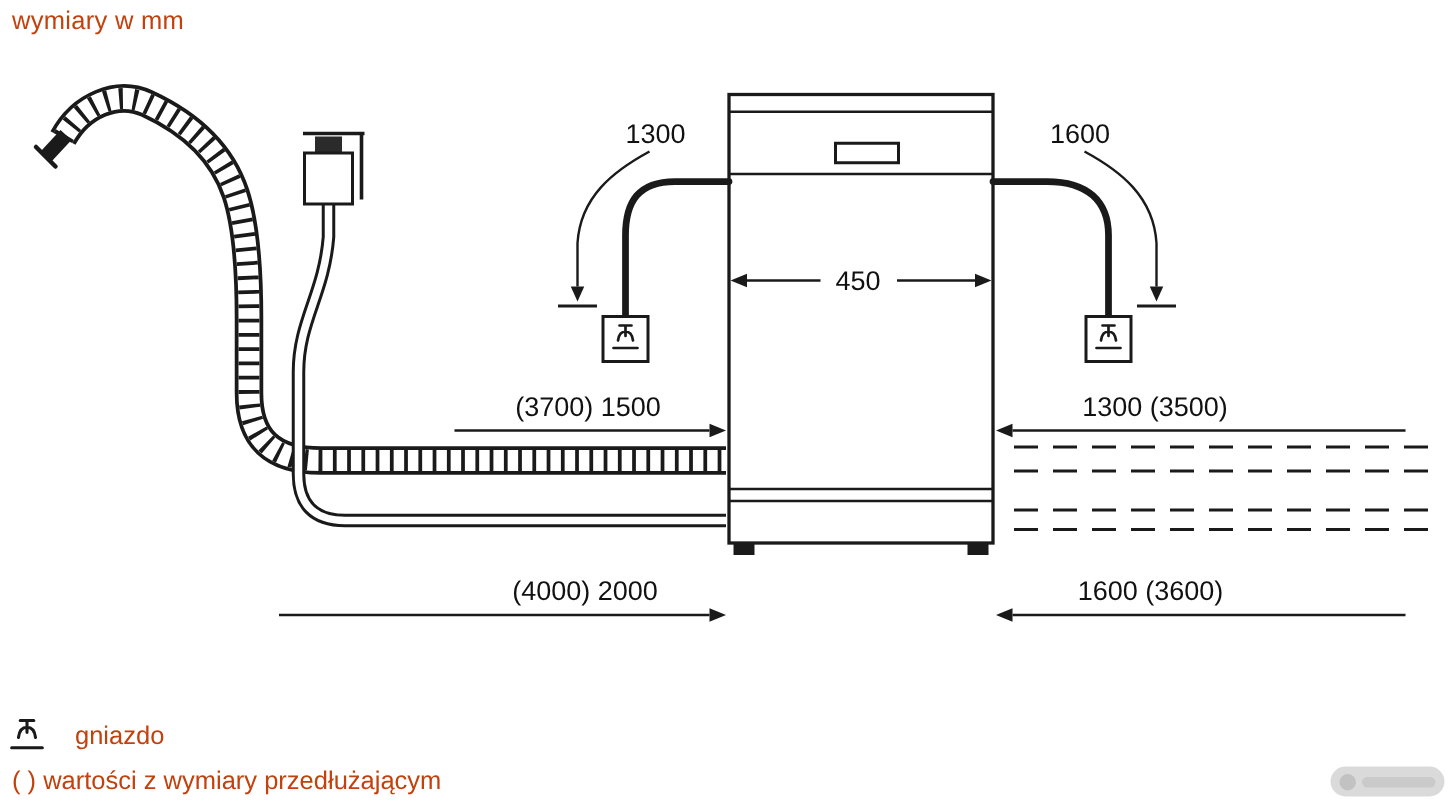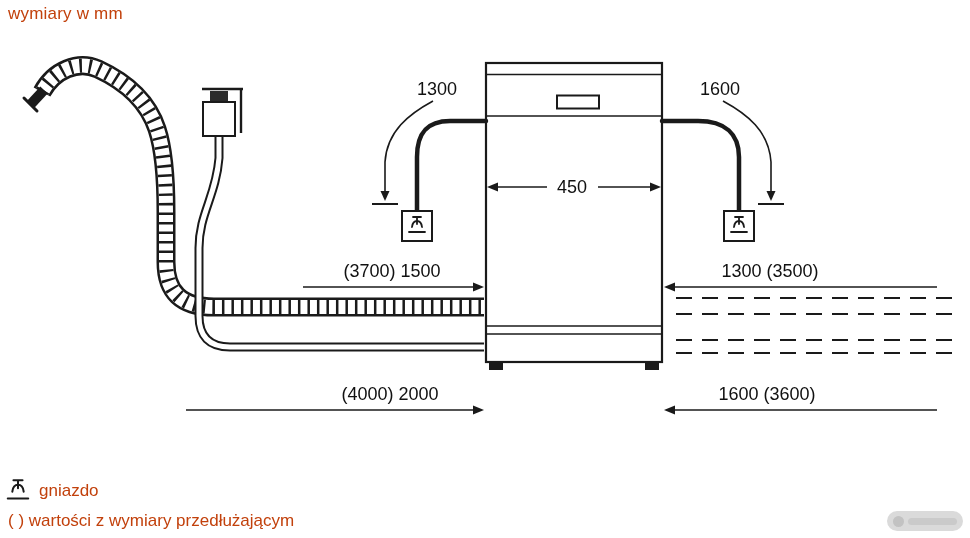--- a/index.html
+++ b/index.html
@@ -4,21 +4,21 @@
 <style>
   html,body{margin:0;padding:0;background:#fff;}
   .canvas{
     position:relative;width:970px;height:538px;background:#ffffff;
     font-family:"Liberation Sans", sans-serif;color:#c2410c;overflow:hidden;
   }
   .header-title{
     position:absolute;left:8px;top:4px;font-size:17px;letter-spacing:.2px;
   }
   .diagram-svg{position:absolute;left:0;top:0;}
-  .legend-row1{position:absolute;left:4px;top:478px;display:flex;align-items:center;gap:7px;}
+  .legend-row1{position:absolute;left:4px;top:478px;display:flex;align-items:center;gap:18px;}
   .legend-row1 .label{font-size:17px;}
   .legend-row2{position:absolute;left:8px;top:511px;font-size:17px;}
   .watermark{
     position:absolute;right:7px;bottom:7px;width:76px;height:20px;border-radius:10px;
     background:#d9d9d9;opacity:.95;display:flex;align-items:center;gap:4px;padding:0 6px;box-sizing:border-box;
   }
   .watermark .dot{width:11px;height:11px;border-radius:50%;background:#bfbfbf;}
   .watermark .bar{flex:1;height:7px;border-radius:4px;background:#c8c8c8;}
   svg text{font-family:"Liberation Sans", sans-serif;font-size:18px;fill:#111;}
 </style>

